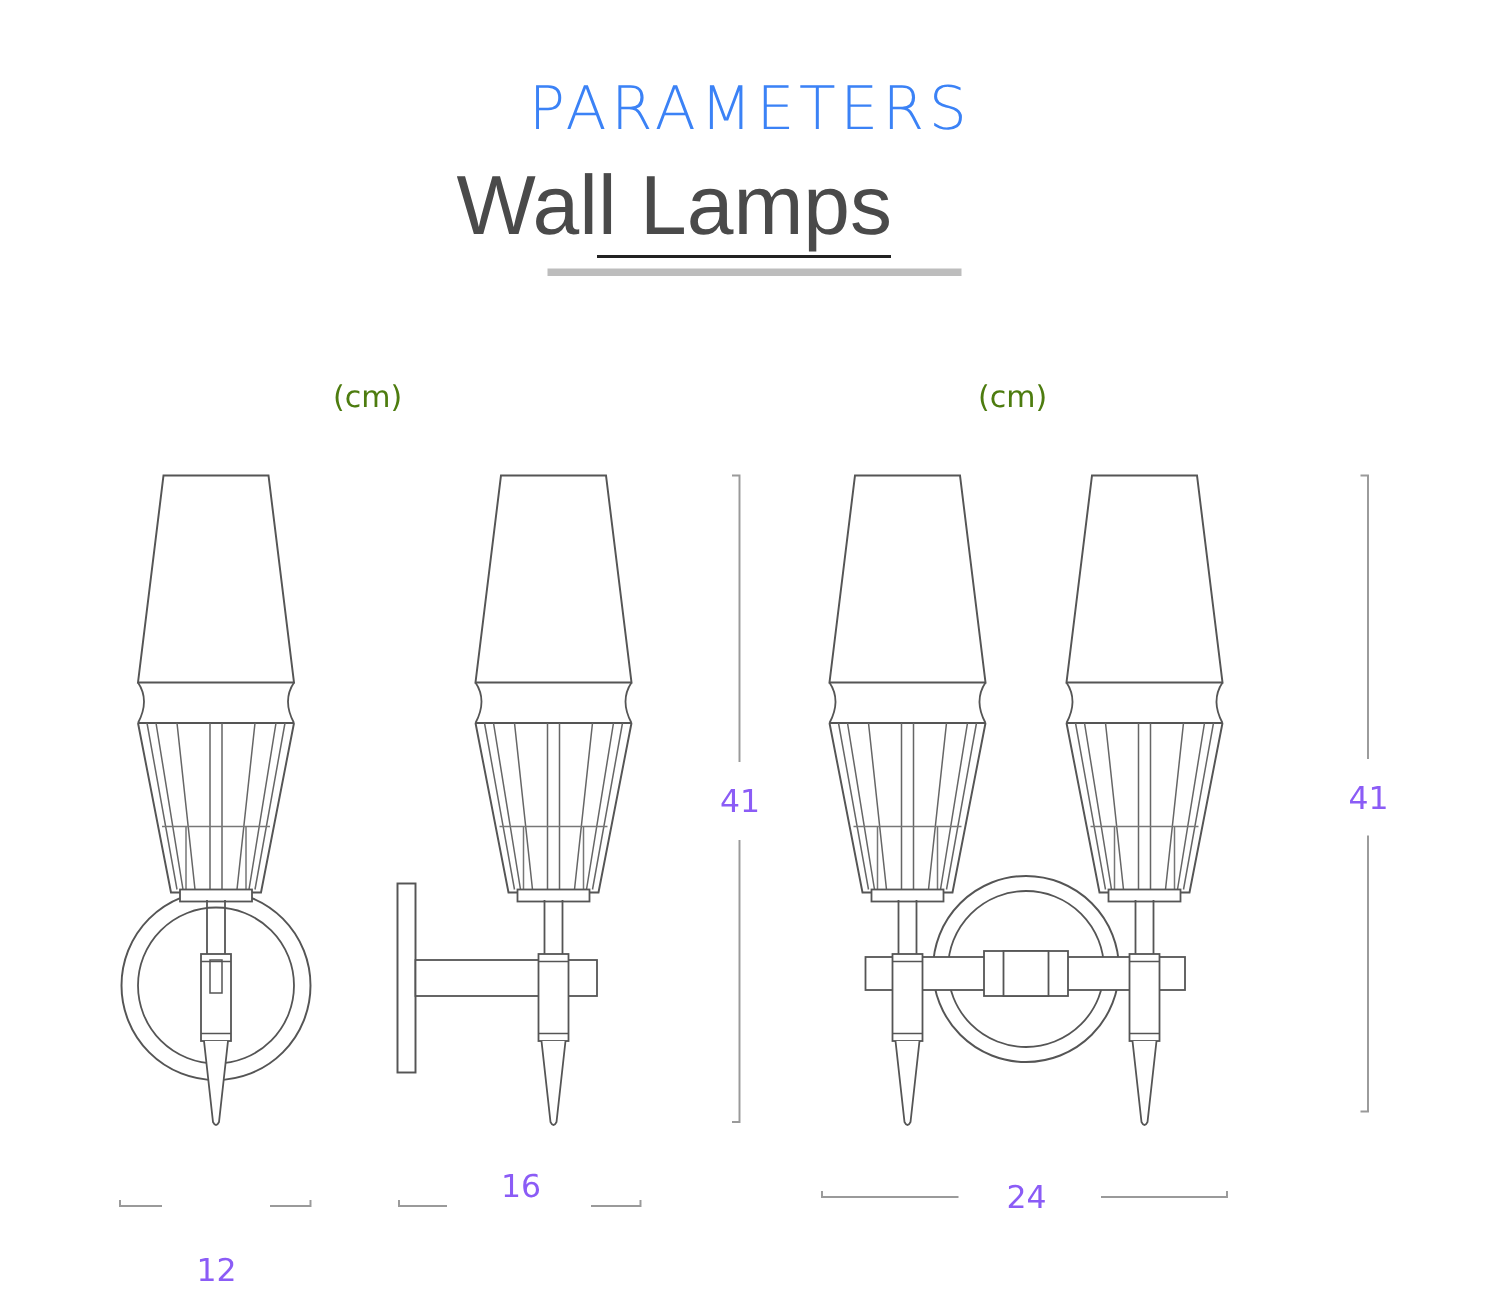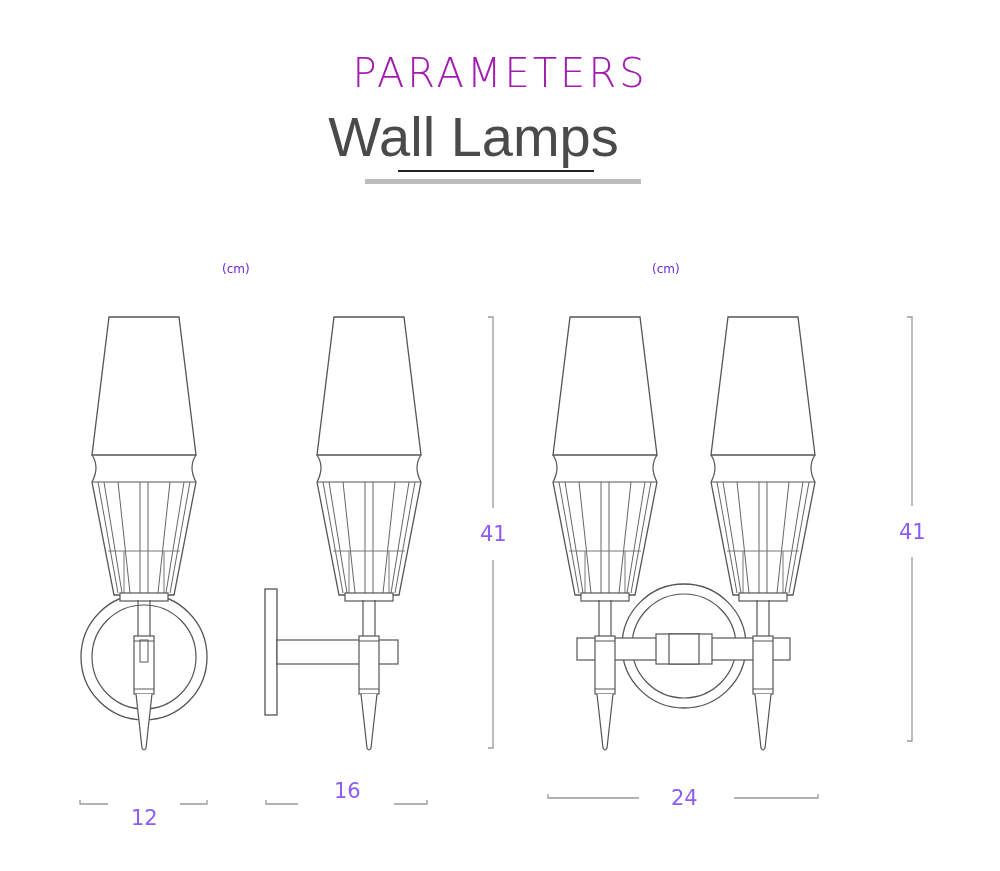--- a/index.html
+++ b/index.html
@@ -1,22 +1,22 @@
 <!DOCTYPE html>
 <html><head>
 <meta charset="utf-8">
 <style>
   html,body{margin:0;padding:0;background:#fff;}
   body{width:1000px;height:871px;position:relative;overflow:hidden;font-family:"DejaVu Sans",sans-serif;color:#3a3a3a;}
   .abs{position:absolute;}
-  .params{left:0;width:1000px;top:50px;text-align:center;font-family:"DejaVu Sans",sans-serif;font-weight:200;font-size:40px;letter-spacing:3px;color:#a21caf;-webkit-text-stroke:0;font-stretch:condensed;}
-  .title{left:0;width:899px;top:104px;text-align:center;font-family:"Liberation Sans",sans-serif;font-size:56px;color:#4a4a4a;margin-left:24px;}
+  .params{left:0;width:1000px;top:50px;text-align:center;font-family:"DejaVu Sans",sans-serif;font-weight:200;font-size:40px;letter-spacing:3px;color:#3b82f6;-webkit-text-stroke:0;font-stretch:condensed;}
+  .title{left:0;width:899px;top:104px;text-align:center;font-family:"Liberation Sans",sans-serif;font-size:56px;color:#4a4a4a;}
   .uline1{left:398px;top:170px;width:196px;height:2px;background:#222;}
   .uline2{left:365px;top:179px;width:276px;height:5px;background:#bdbdbd;}
-  .unit{font-size:12px;color:#6d28d9;top:262px;}
+  .unit{font-size:20px;color:#4d7c0f;top:252px;}
   .dim{font-size:21px;color:#8b5cf6;}
   svg{position:absolute;left:0;top:0;}
 </style>
 </head>
 <body>
 
 <div class="abs params">PARAMETERS</div>
 <div class="abs title">Wall Lamps</div>
 <div class="abs uline1"></div>
 <div class="abs uline2"></div>
@@ -84,17 +84,17 @@
     <path d="M 394 804 L 427 804 L 427 800"></path>
     <path d="M 548 794 L 548 798 L 639 798"></path>
     <path d="M 734 798 L 818 798 L 818 794"></path>
     <path d="M 488 317 L 493 317 L 493 508"></path>
     <path d="M 493 560 L 493 748 L 488 748"></path>
     <path d="M 907 317 L 912 317 L 912 506"></path>
     <path d="M 912 557 L 912 741 L 907 741"></path>
   </g>
 </svg>
 
-<div class="abs dim" style="left:131px;top:806px;">12</div>
+<div class="abs dim" style="left:131px;top:835px;">12</div>
 <div class="abs dim" style="left:334px;top:779px;">16</div>
 <div class="abs dim" style="left:671px;top:786px;">24</div>
 <div class="abs dim" style="left:480px;top:522px;">41</div>
 <div class="abs dim" style="left:899px;top:520px;">41</div>
 
 </body></html>

